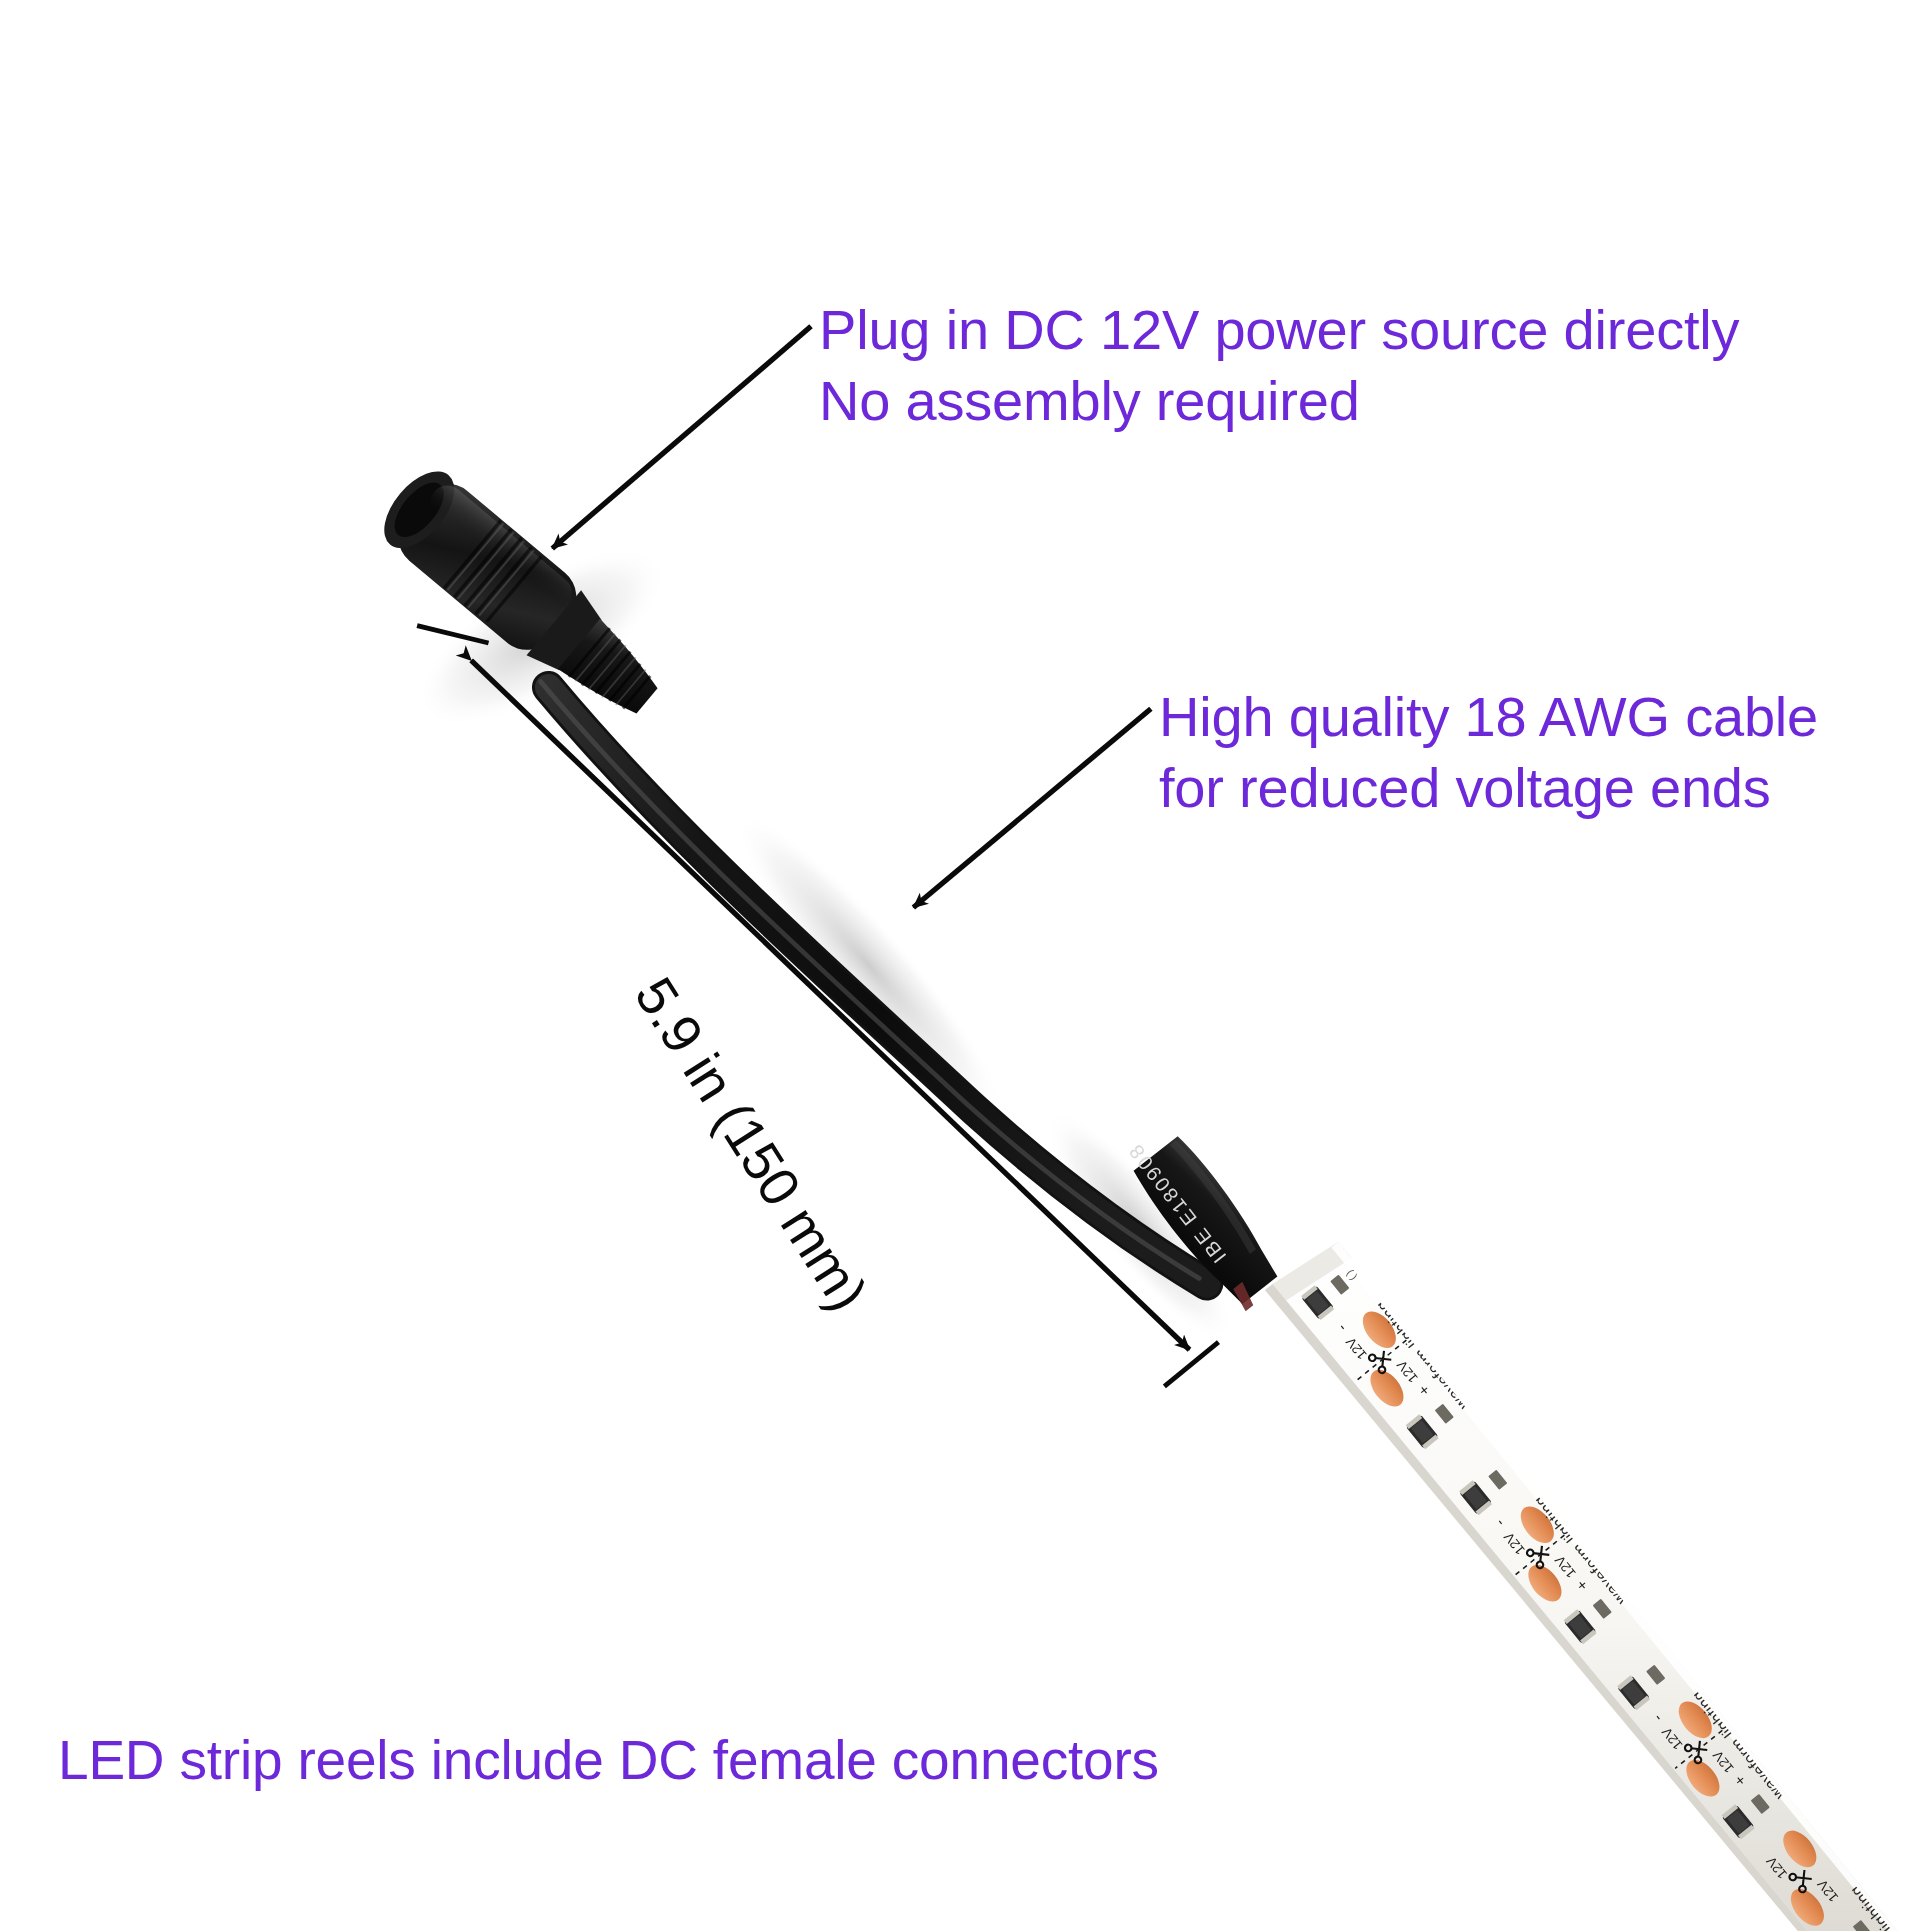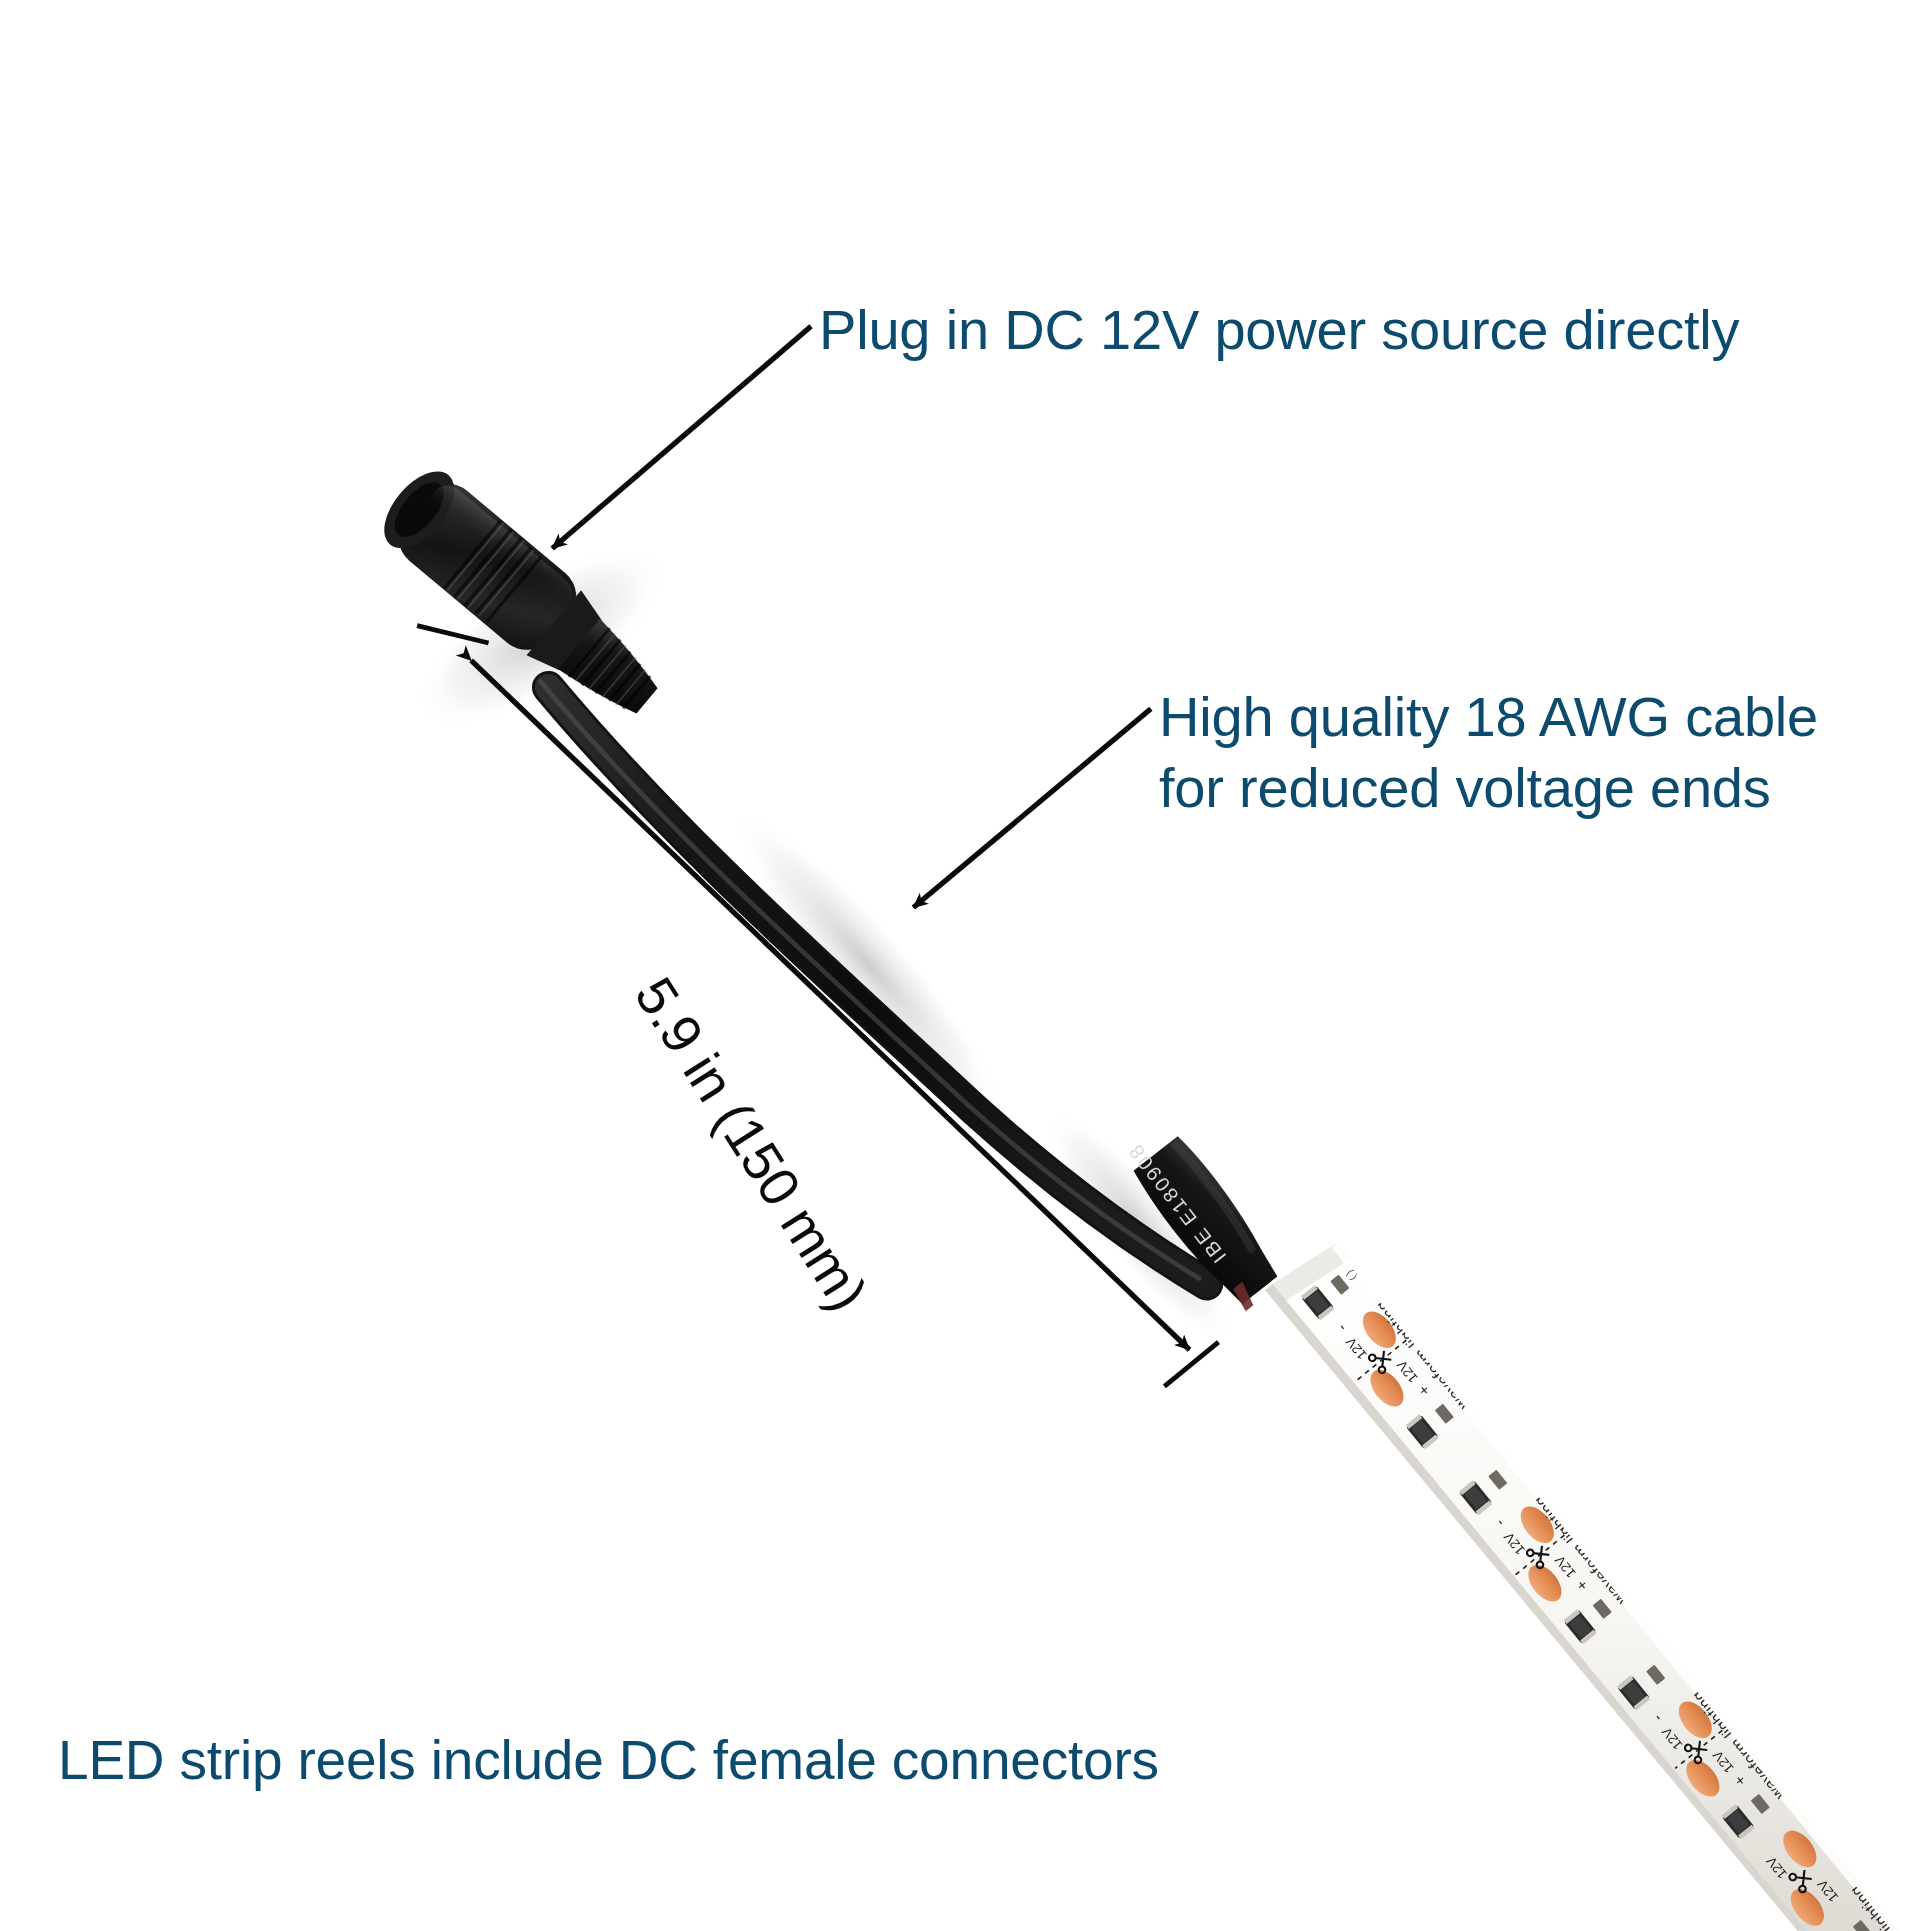--- a/index.html
+++ b/index.html
@@ -7,21 +7,21 @@
     width:1931px;height:1931px;
     background:#ffffff;
     font-family:"Liberation Sans","DejaVu Sans",sans-serif;
     color:#000;
     overflow:hidden;
     position:relative;
   }
   #stage{position:absolute;inset:0;width:1931px;height:1931px;overflow:hidden;}
 
   
-  .anno{position:absolute;font-size:56px;line-height:71px;color:#0c4a6e;
+  .anno{position:absolute;font-size:56px;line-height:71px;color:#6d28d9;
         letter-spacing:-0.2px;white-space:nowrap;font-weight:400;}
   #anno-plug{left:819px;top:294px;}
   #anno-awg{left:1159px;top:681px;}
   #anno-bottom{left:58px;top:1723px;font-size:55px;line-height:75px;}
   .anno .ln{display:block;}
 
   
   #dim-label{
     position:absolute;left:676px;top:966px;
     font-size:55px;color:#0a0a0a;white-space:nowrap;
@@ -336,20 +336,21 @@
     <g>
       <path d="M488 684 L1232 1398" stroke="#0a0a0a" stroke-width="5.5" fill="none" marker-start="url(#ah2)" marker-end="url(#ah2)"></path>
 
       <path d="M432 648 L506 666" stroke="#0a0a0a" stroke-width="5" fill="none"></path>
       <path d="M1206 1436 L1262 1390" stroke="#0a0a0a" stroke-width="5" fill="none"></path>
     </g>
   </svg>
 
   <div class="anno" id="anno-plug">
     <span class="ln">Plug in DC 12V power source directly</span>
+    <span class="ln">No assembly required</span>
   </div>
 
   <div class="anno" id="anno-awg">
     <span class="ln">High quality 18 AWG cable</span>
     <span class="ln">for reduced voltage ends</span>
   </div>
 
   <div id="dim-label">5.9 in (150 mm)</div>
 
   <div class="anno" id="anno-bottom">

